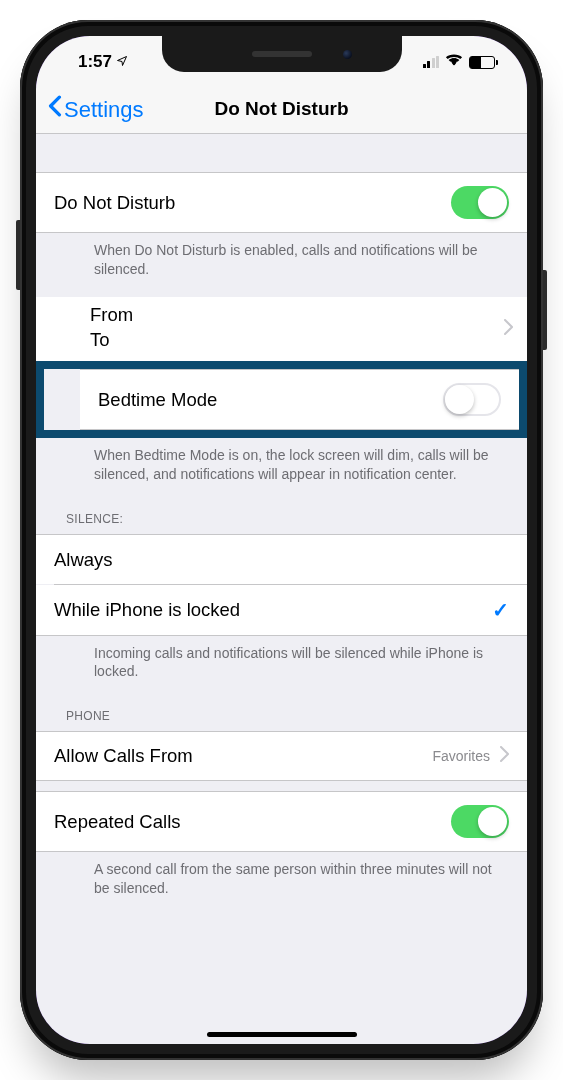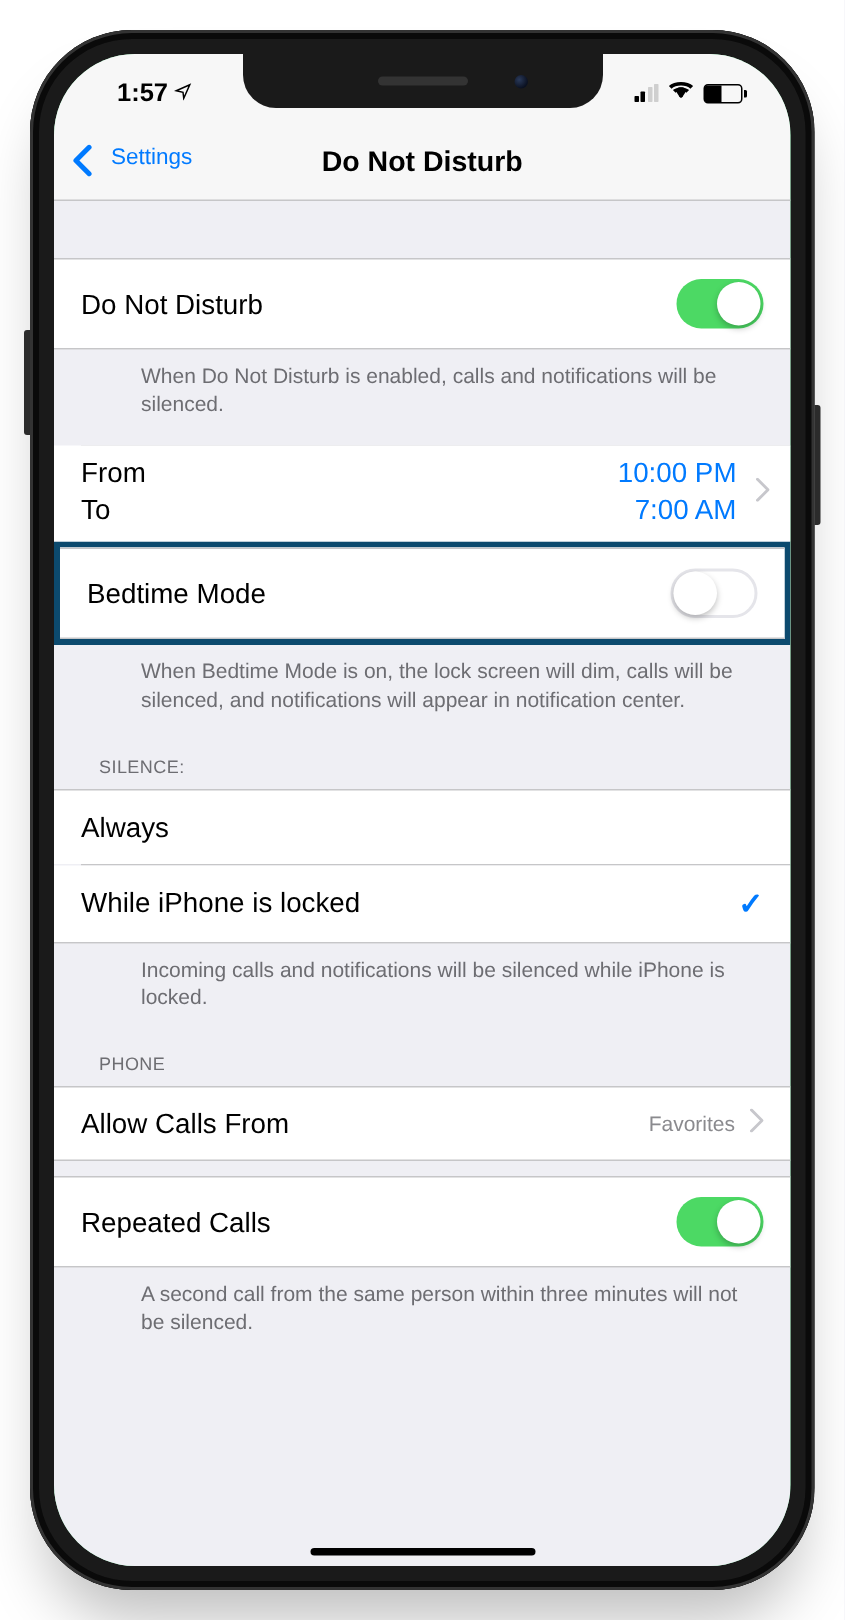--- a/index.html
+++ b/index.html
@@ -28,21 +28,21 @@
   }
   .device-frame::after {
     content: "";
     position: absolute;
     right: -4px; top: 250px; width: 4px; height: 80px;
     background: #2b2b2b; border-radius: 0 2px 2px 0;
   }
   .screen {
     width: 100%;
     height: 100%;
-    background: #86efac;
+    background: #4c1d95;
     border-radius: 54px;
     position: relative;
     overflow: hidden;
   }
   .notch {
     position: absolute;
     top: 0; left: 50%; transform: translateX(-50%);
     width: 240px; height: 36px;
     background: #1a1a1a;
     border-radius: 0 0 22px 22px;
@@ -76,24 +76,24 @@
   .nav-bar {
     position: absolute; top: 48px; left: 0; right: 0;
     height: 50px;
     background: #f7f7f7;
     border-bottom: 0.5px solid #c6c6c8;
     display: flex; align-items: center;
     z-index: 40;
   }
   .back-btn {
     position: absolute; left: 12px;
-    display: flex; align-items: flex-start;
+    display: flex; align-items: flex-end;
     color: #007aff;
-    font-size: 15px;
-    gap: 12px;
+    font-size: 22px;
+    gap: 2px;
   }
   .nav-title {
     position: absolute; left: 0; right: 0; text-align: center;
     font-size: 19px; font-weight: 600; color: #000;
   }
 
   .content {
     position: absolute; top: 98px; bottom: 0; left: 0; right: 0;
     overflow-y: hidden;
     background: #efeff4;
@@ -141,32 +141,33 @@
   }
   .toggle.on .knob { right: 2px; }
   .toggle.off .knob { left: 0px; top: 0px; }
 
   .schedule-cell {
     background: #fff;
     padding: 6px 18px 8px;
     display: flex; justify-content: space-between; align-items: center;
     position: relative;
   }
-  .schedule-labels { font-size: 18.5px; line-height: 1.35; }
+  .schedule-labels { font-size: 18.5px; line-height: 1.35; margin-left: 36px; }
   .schedule-times { font-size: 18.5px; line-height: 1.35; color: #007aff; text-align: right; padding-right: 18px; }
   .chevron {
     color: #c7c7cc;
     position: absolute; right: 14px; top: 50%; transform: translateY(-50%);
   }
   .detail-text { color: #8a8a8e; font-size: 14px; }
   .checkmark { color: #007aff; font-size: 20px; font-weight: 600; }
 
   .highlight-box {
-    border: 4px solid #0c4a6e;
+    border: 8px solid #0c4a6e;
     margin: 0;
+    padding-left: 36px;
   }
 
   .home-indicator {
     position: absolute; bottom: 7px; left: 50%; transform: translateX(-50%);
     width: 150px; height: 5px; background: #000; border-radius: 3px; z-index: 60;
   }
 
   .battery {
     width: 26px; height: 13px;
     border: 1.2px solid #000; border-radius: 3px;
@@ -248,24 +249,20 @@
       <div class="footer-text">When Do Not Disturb is enabled, calls and notifications will be silenced.</div>
 
       <div style="height:8px"></div>
 
       <div class="hairline"></div>
       <div class="schedule-cell">
         <div class="schedule-labels">
           <div>From</div>
           <div>To</div>
         </div>
-        <div class="schedule-times">
-          <div>10:00 PM</div>
-          <div>7:00 AM</div>
-        </div>
         <span class="chevron">
           <svg width="9" height="16" viewBox="0 0 9 16">
               <path d="M1 1 L8 8 L1 15" stroke="#c7c7cc" stroke-width="2" fill="none" stroke-linecap="round"></path>
             </svg>
         </span>
       </div>
 
       <div class="highlight-box">
         <div class="cell" style="border-top:0.5px solid #c6c6c8;border-bottom:0.5px solid #c6c6c8">
           <span>Bedtime Mode</span>

